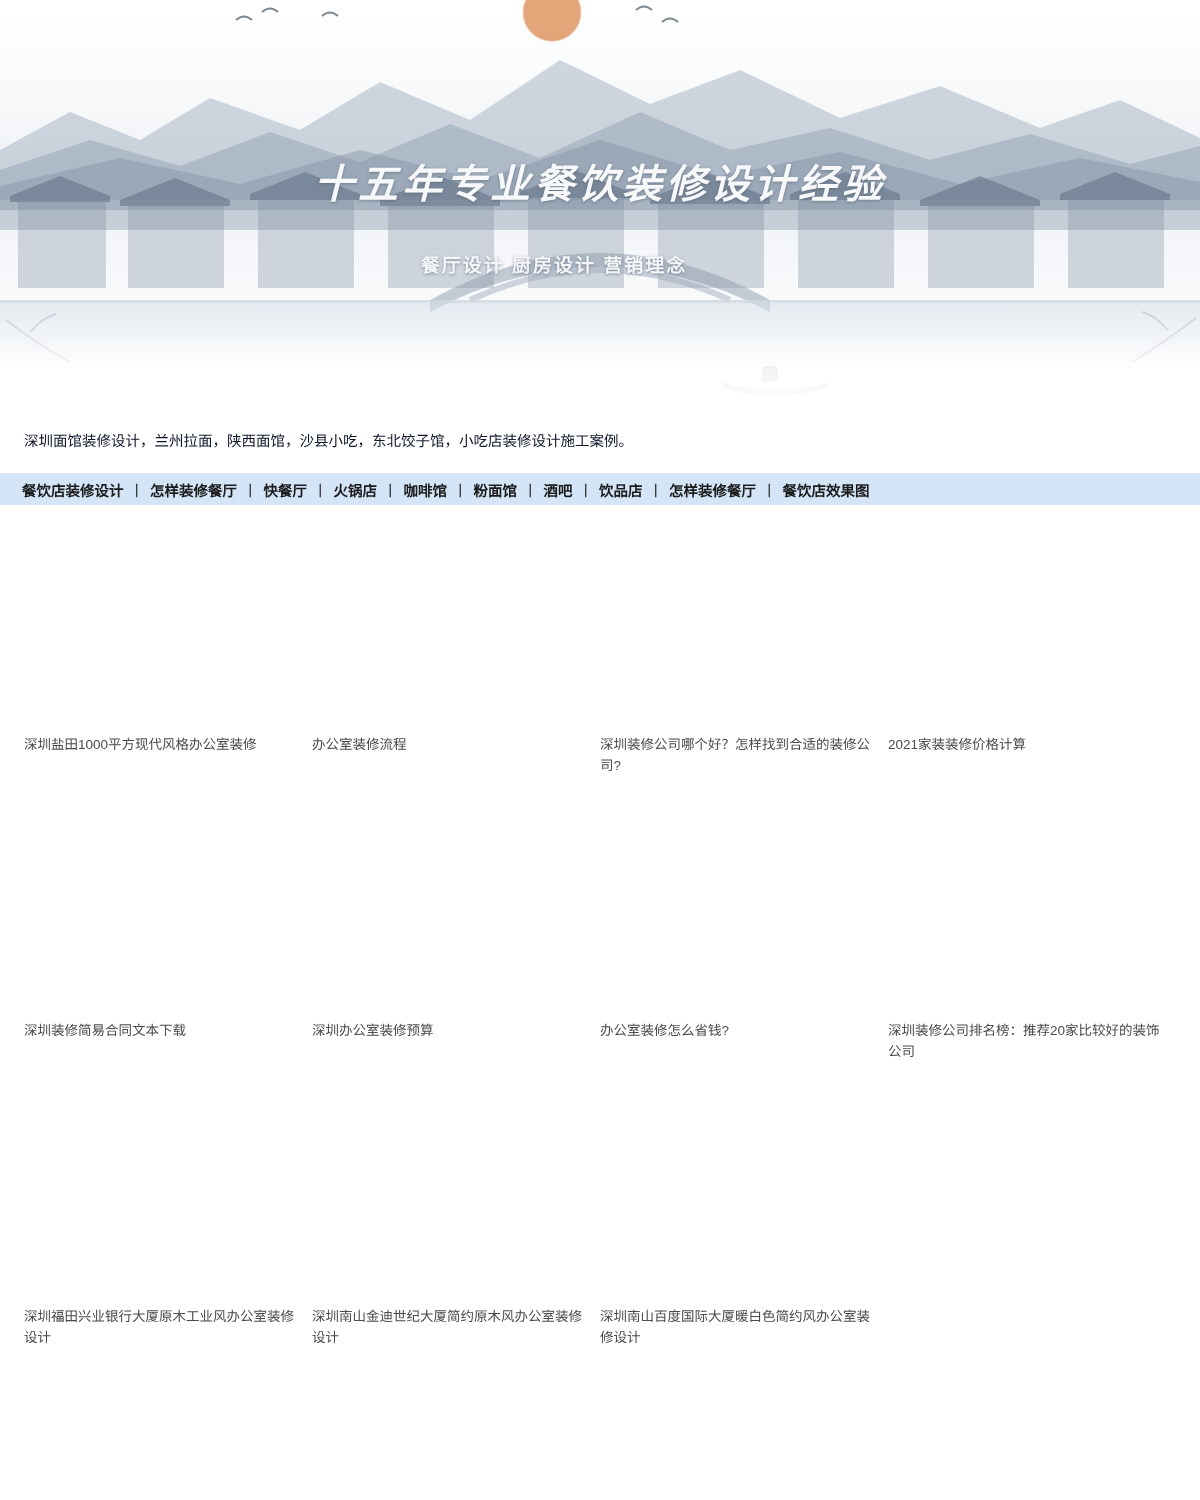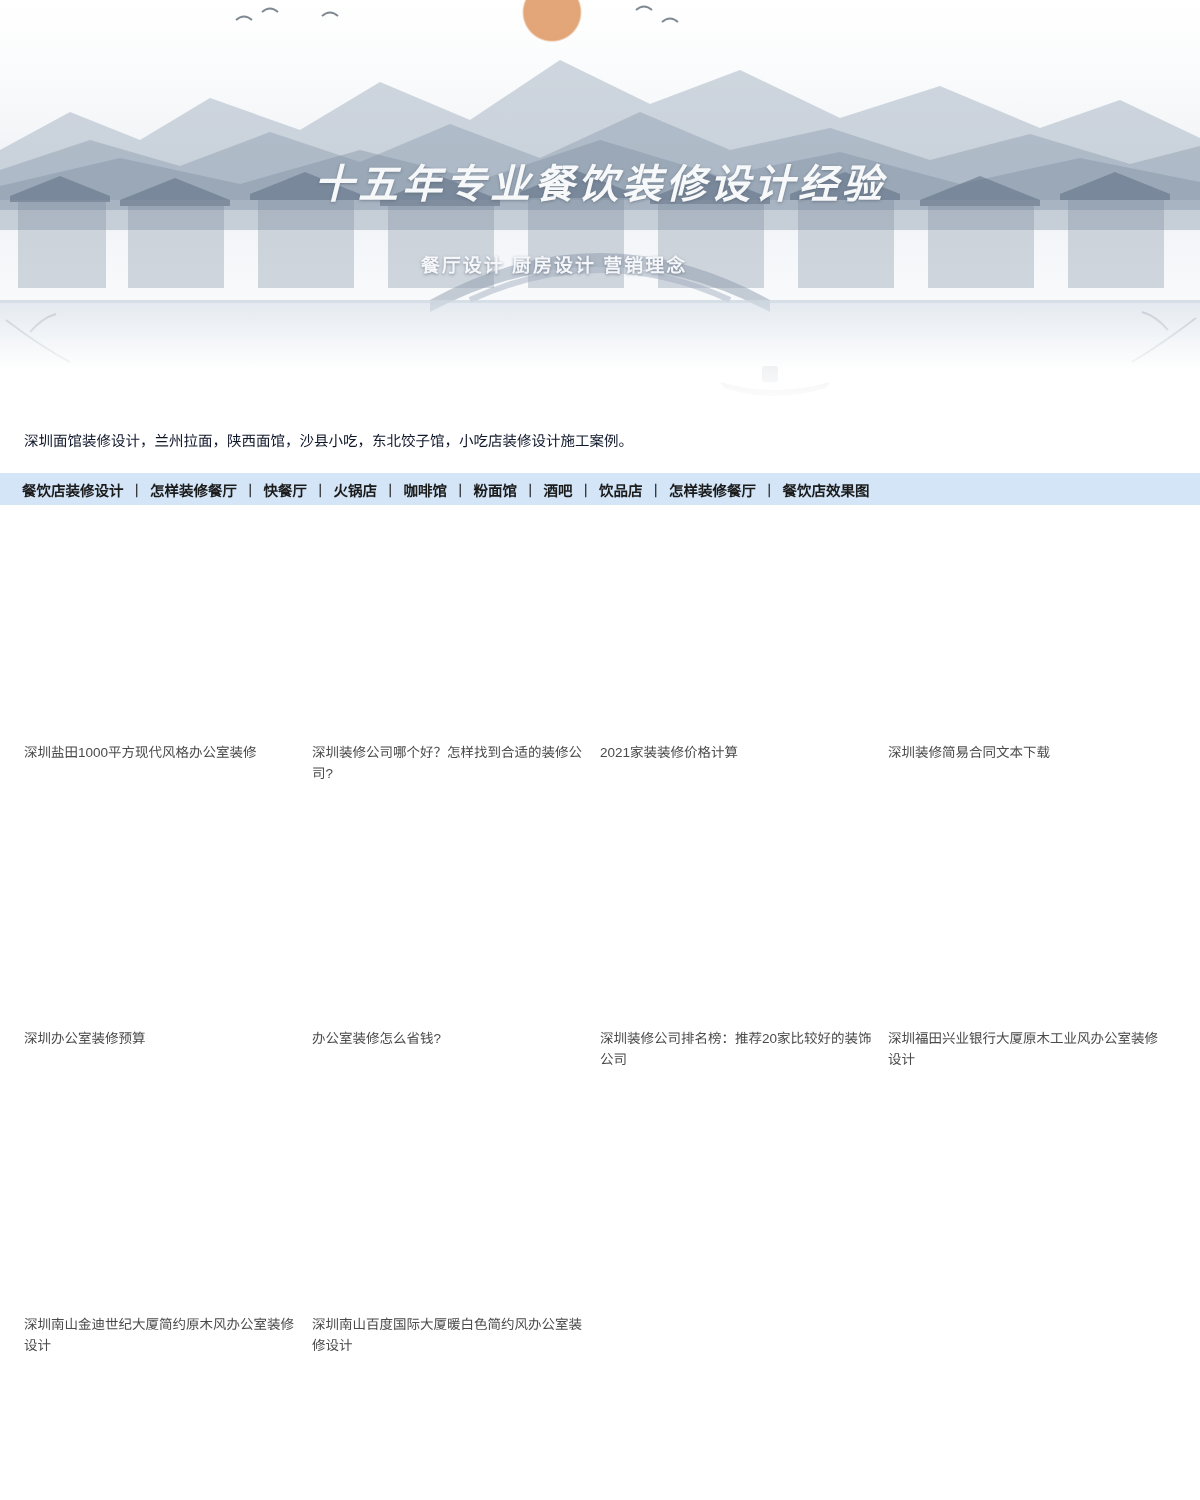--- a/index.html
+++ b/index.html
@@ -101,21 +101,21 @@
   .catbar .sep {
     padding: 0 6px;
     color: #1b1b1b;
     font-weight: normal;
   }
 
   
   .grid {
     width: 1200px;
     box-sizing: border-box;
-    padding: 8px 24px;
+    padding: 0 24px;
     display: grid;
     grid-template-columns: repeat(4, 1fr);
   }
   .cell {
     height: 286px;
     position: relative;
     box-sizing: border-box;
   }
   .thumb {
     width: 100%;
@@ -224,20 +224,24 @@
 </nav>
 
 <main class="grid">
 
   <div class="cell">
     <div class="thumb"></div>
     <a href="#" class="caption">深圳盐田1000平方现代风格办公室装修</a>
   </div>
   <div class="cell">
     <div class="thumb"></div>
+    <a href="#" class="caption">办公室装修流程</a>
+  </div>
+  <div class="cell">
+    <div class="thumb"></div>
     <a href="#" class="caption">深圳装修公司哪个好？怎样找到合适的装修公司?</a>
   </div>
   <div class="cell">
     <div class="thumb"></div>
     <a href="#" class="caption">2021家装装修价格计算</a>
   </div>
 
   <div class="cell">
     <div class="thumb"></div>
     <a href="#" class="caption">深圳装修简易合同文本下载</a>

